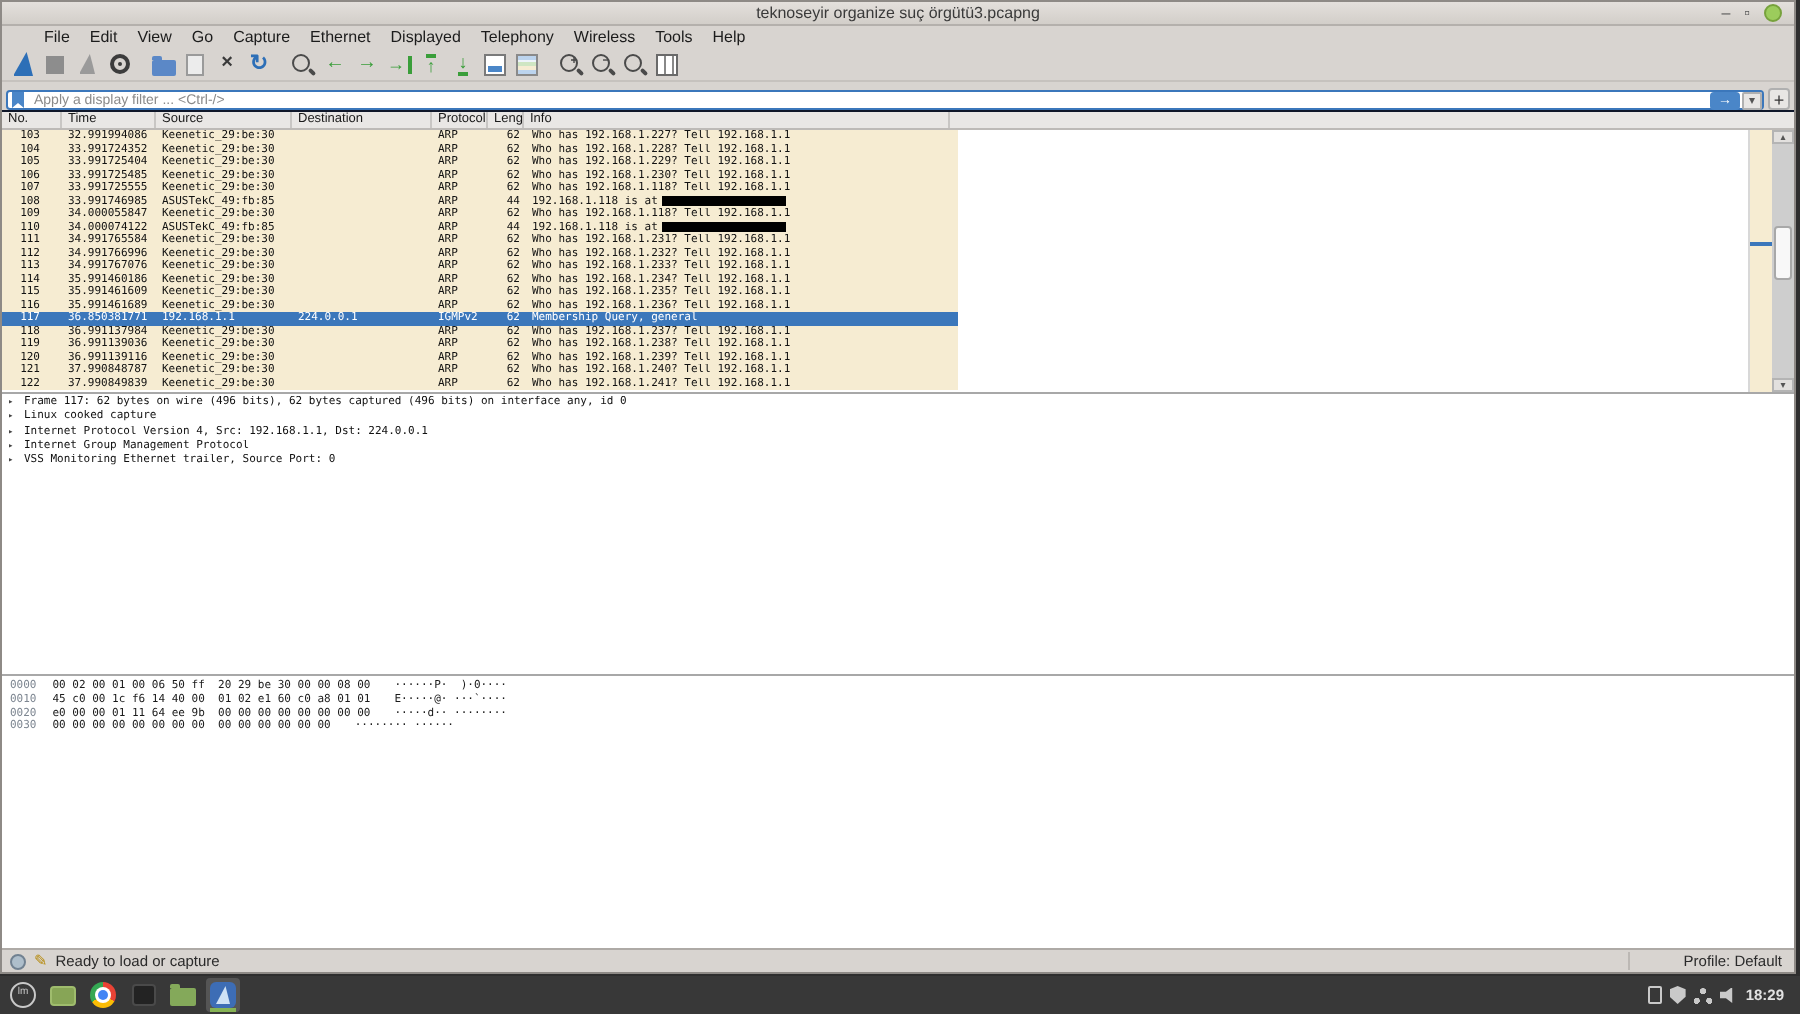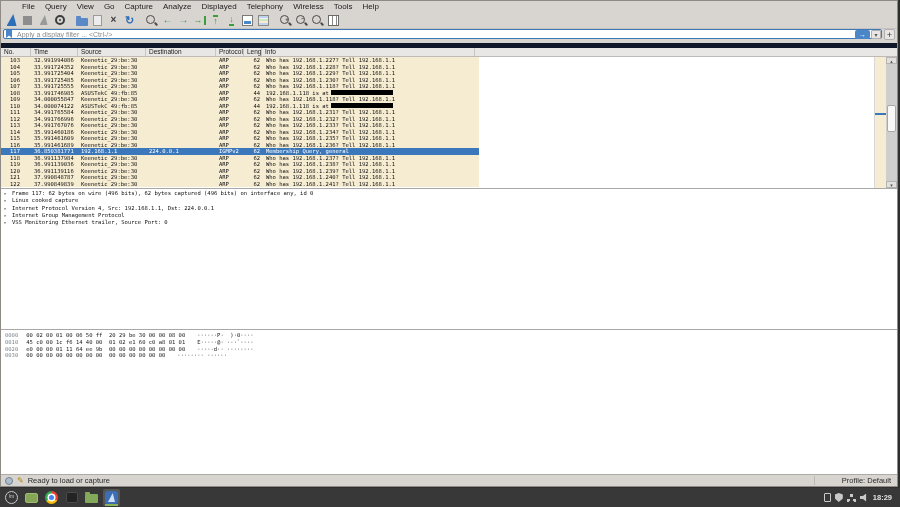--- a/index.html
+++ b/index.html
@@ -44,22 +44,22 @@
   .ti-autoscroll::after{content:"";position:absolute;left:1px;right:1px;bottom:1px;height:3px;background:#4a86c8}
   .ti-colorize{width:11px;height:11px;border:1px solid #8a8a8a;box-sizing:border-box;
                background:repeating-linear-gradient(#bcd4ee 0 2px,#eef4fa 2px 3px,#cfe6c3 3px 5px,#f6ecd2 5px 7px)}
   .ti-mag{position:relative;width:13px;height:13px;color:#444;font-size:6px;font-weight:bold;
           display:block;padding-left:3px;line-height:10px;box-sizing:border-box}
   .ti-mag::before{content:"";position:absolute;left:1px;top:1px;width:7px;height:7px;border:1.5px solid #4a4a4a;border-radius:50%}
   .ti-mag::after{content:"";position:absolute;width:4px;height:2px;background:#4a4a4a;left:9px;top:9px;transform:rotate(45deg);border-radius:1px}
   .ti-columns{width:11px;height:11px;border:1px solid #6a6a6a;box-sizing:border-box;
               background:repeating-linear-gradient(90deg,#fff 0 3px,#888 3px 4px)}
   
-  .filterbar{height:14px;display:flex;align-items:flex-start;padding:0 2px;gap:2px;
-             border-bottom:5px solid #0f172a;flex:0 0 auto}
+  .filterbar{height:14px;display:flex;align-items:flex-end;padding:0 2px;gap:2px;
+             border-bottom:1px solid #0f172a;flex:0 0 auto}
   .finputwrap{flex:1;position:relative;display:flex;align-items:center}
   .bookmark{position:absolute;left:3px;width:6px;height:8px;background:#4a86c8;
             clip-path:polygon(0 0,100% 0,100% 100%,50% 68%,0 100%);z-index:2}
   .filterinput{width:100%;height:10px;border:1px solid #3b77bb;border-radius:2px;font-size:7px;
                padding:0 36px 0 13px;box-sizing:border-box;font-family:"Liberation Sans",sans-serif;color:#333}
   .filterinput::placeholder{color:#8a8a8a}
   .applybtn{position:absolute;right:12px;width:15px;height:9px;background:#4a86c8;border-radius:2px;
             color:#fff;font-size:7px;line-height:9px;text-align:center;font-weight:bold}
   .caretbtn{position:absolute;right:1px;width:10px;height:9px;border:1px solid #b0b0b0;background:#e8e6e4;
             border-radius:1px;font-size:6px;line-height:8px;text-align:center;color:#555;box-sizing:border-box}
@@ -140,28 +140,36 @@
       radial-gradient(circle at 15% 80%,#c9c9c9 0 1.5px,transparent 1.6px),
       radial-gradient(circle at 85% 80%,#c9c9c9 0 1.5px,transparent 1.6px)}
   .tr-volume{width:9px;height:8px;background:#c9c9c9;clip-path:polygon(0 30%,35% 30%,70% 0,70% 100%,35% 70%,0 70%)}
   .clock{font-size:7.5px;font-weight:bold;color:#e2e2e2;margin:0 5px 0 4px}
 </style>
 </head>
 <body>
 
 <div class="window">
 
+  <div class="titlebar">
+    <span class="title">teknoseyir organize suç örgütü3.pcapng</span>
+    <span class="winbtns">
+      <span class="wbtn">–</span>
+      <span class="wbtn">▫</span>
+      <span class="wbtn close"></span>
+    </span>
+  </div>
 
   <div class="menubar">
       <span class="menu-item">File</span>
-      <span class="menu-item">Query</span>
+      <span class="menu-item">Edit</span>
       <span class="menu-item">View</span>
       <span class="menu-item">Go</span>
       <span class="menu-item">Capture</span>
-      <span class="menu-item">Analyze</span>
+      <span class="menu-item">Ethernet</span>
       <span class="menu-item">Displayed</span>
       <span class="menu-item">Telephony</span>
       <span class="menu-item">Wireless</span>
       <span class="menu-item">Tools</span>
       <span class="menu-item">Help</span>
     </div>
 
   <div class="toolbar">
       <button class="tbtn">
         <span class="ticon ti-fin-blue"></span>

